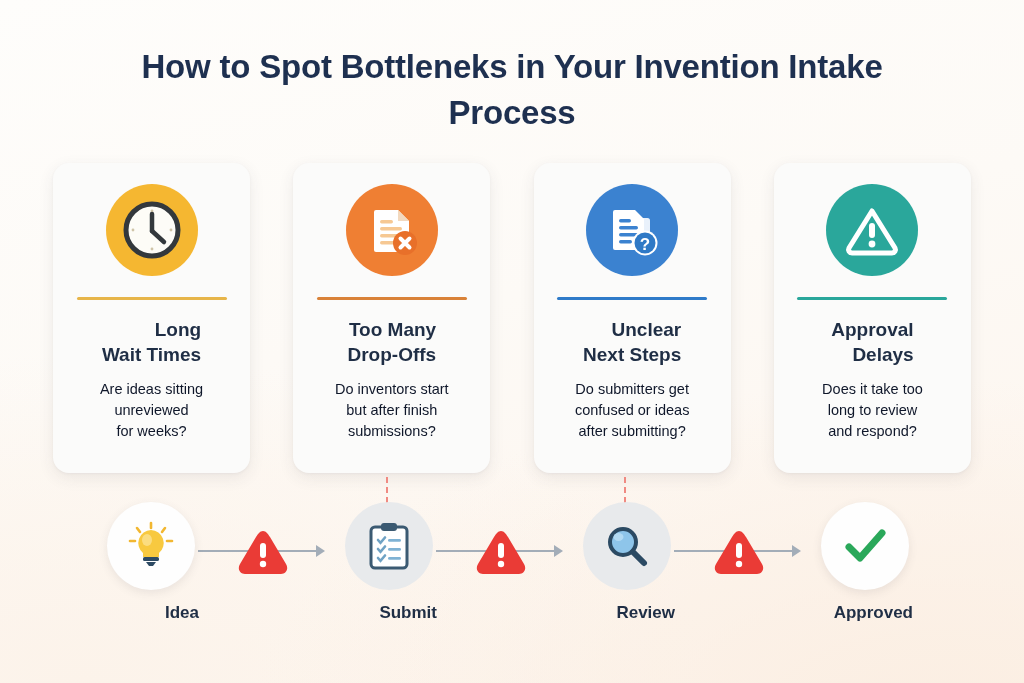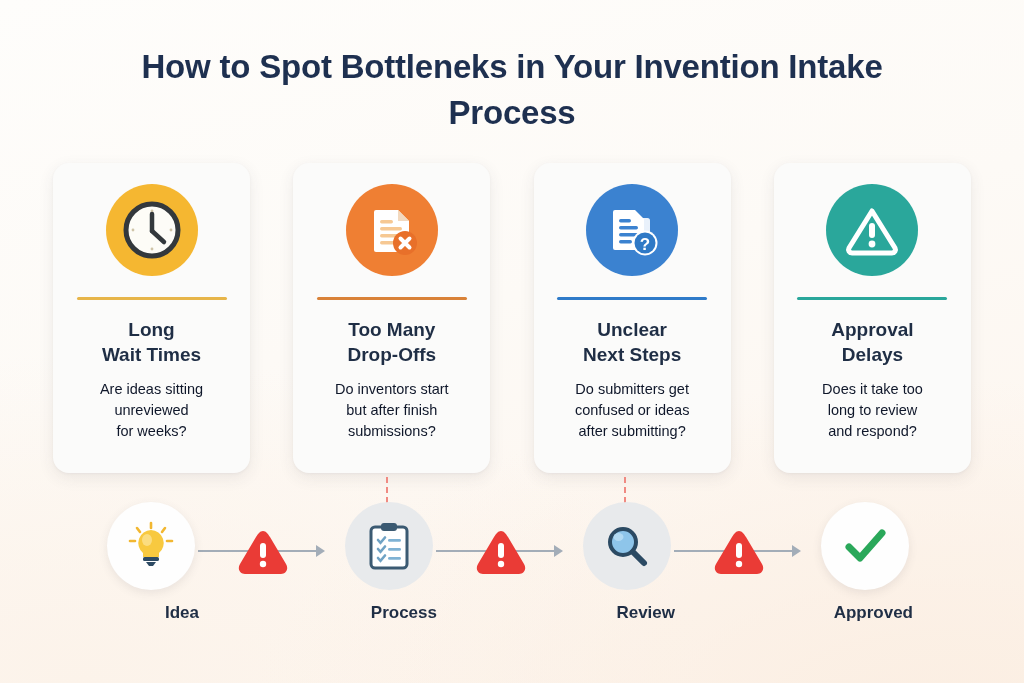--- a/index.html
+++ b/index.html
@@ -75,21 +75,21 @@
     height: 3px;
     border-radius: 2px;
     margin-top: 21px;
   }
   .card-title {
     margin-top: 17px;
     font-size: 19px;
     line-height: 25px;
     font-weight: bold;
     color: #1f2e45;
-    text-align: center;
+    text-align: right;
     white-space: pre-line;
   }
   .card-body {
     margin-top: 12px;
     font-size: 14.5px;
     line-height: 21px;
     color: #0f172a;
     text-align: center;
     white-space: pre-line;
     padding: 0 10px;
@@ -330,21 +330,21 @@
             <path d="M15 29 l2.5 2.8 L22 26.5"></path>
             <path d="M15 38 l2.5 2.8 L22 35.5"></path>
           </g>
           <g fill="#7fb2d4">
             <rect x="25" y="19" width="13" height="2.8" rx="1.4"></rect>
             <rect x="25" y="28" width="13" height="2.8" rx="1.4"></rect>
             <rect x="25" y="37" width="13" height="2.8" rx="1.4"></rect>
           </g>
         </svg>
       </div>
-      <div class="node-label">Process</div>
+      <div class="node-label">Submit</div>
     </div>
 
     <div class="flow-node" style="left:526px;">
       <div class="node-circle grey">
         <svg width="52" height="52" viewBox="0 0 52 52" aria-hidden="true">
           <circle cx="22" cy="22" r="13" fill="#8ec5ea" stroke="#2b4a63" stroke-width="4"></circle>
           <ellipse cx="17.5" cy="17" rx="5" ry="4" fill="#b6dcf4" opacity="0.9"></ellipse>
           <path d="M32 32 L43 43" stroke="#2b4a63" stroke-width="6" stroke-linecap="round"></path>
         </svg>
       </div>

